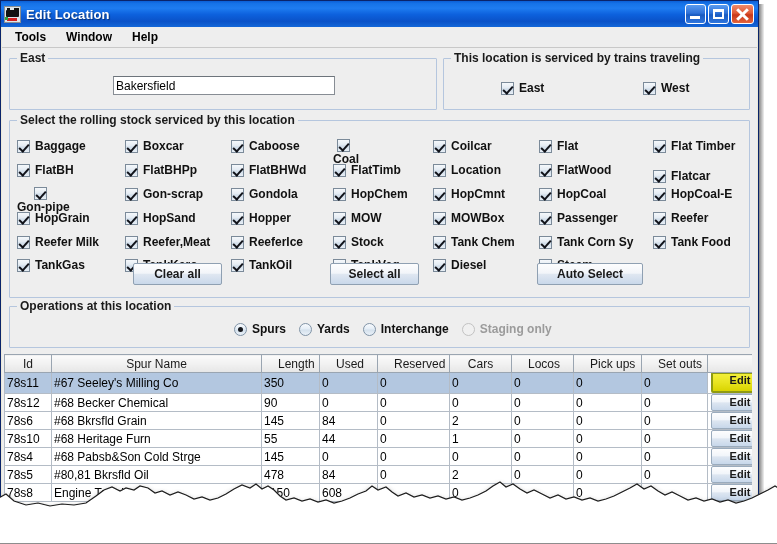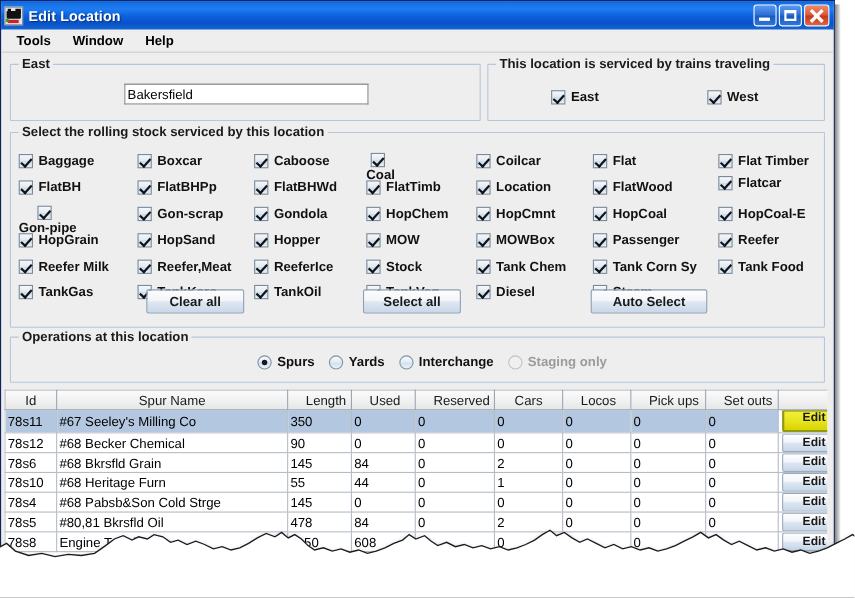--- a/index.html
+++ b/index.html
@@ -457,21 +457,21 @@
               <span>FlatTimb</span>
             </div>
             <div class="cb-cell cbx" style="left: 423px; top: 42px;">
               <span class="box checked"></span>
               <span>Location</span>
             </div>
             <div class="cb-cell cbx" style="left: 529px; top: 42px;">
               <span class="box checked"></span>
               <span>FlatWood</span>
             </div>
-            <div class="cb-cell cbx" style="left: 643px; top: 38px;">
+            <div class="cb-cell cbx" style="left: 643px; top: 48px;">
               <span class="box checked"></span>
               <span>Flatcar</span>
             </div>
             <div class="cb-cell cbx" style="left: 7px; top: 66px; flex-direction: column;">
               <span class="box checked"></span>
               <span>Gon-pipe</span>
             </div>
             <div class="cb-cell cbx" style="left: 115px; top: 66px;">
               <span class="box checked"></span>
               <span>Gon-scrap</span>

